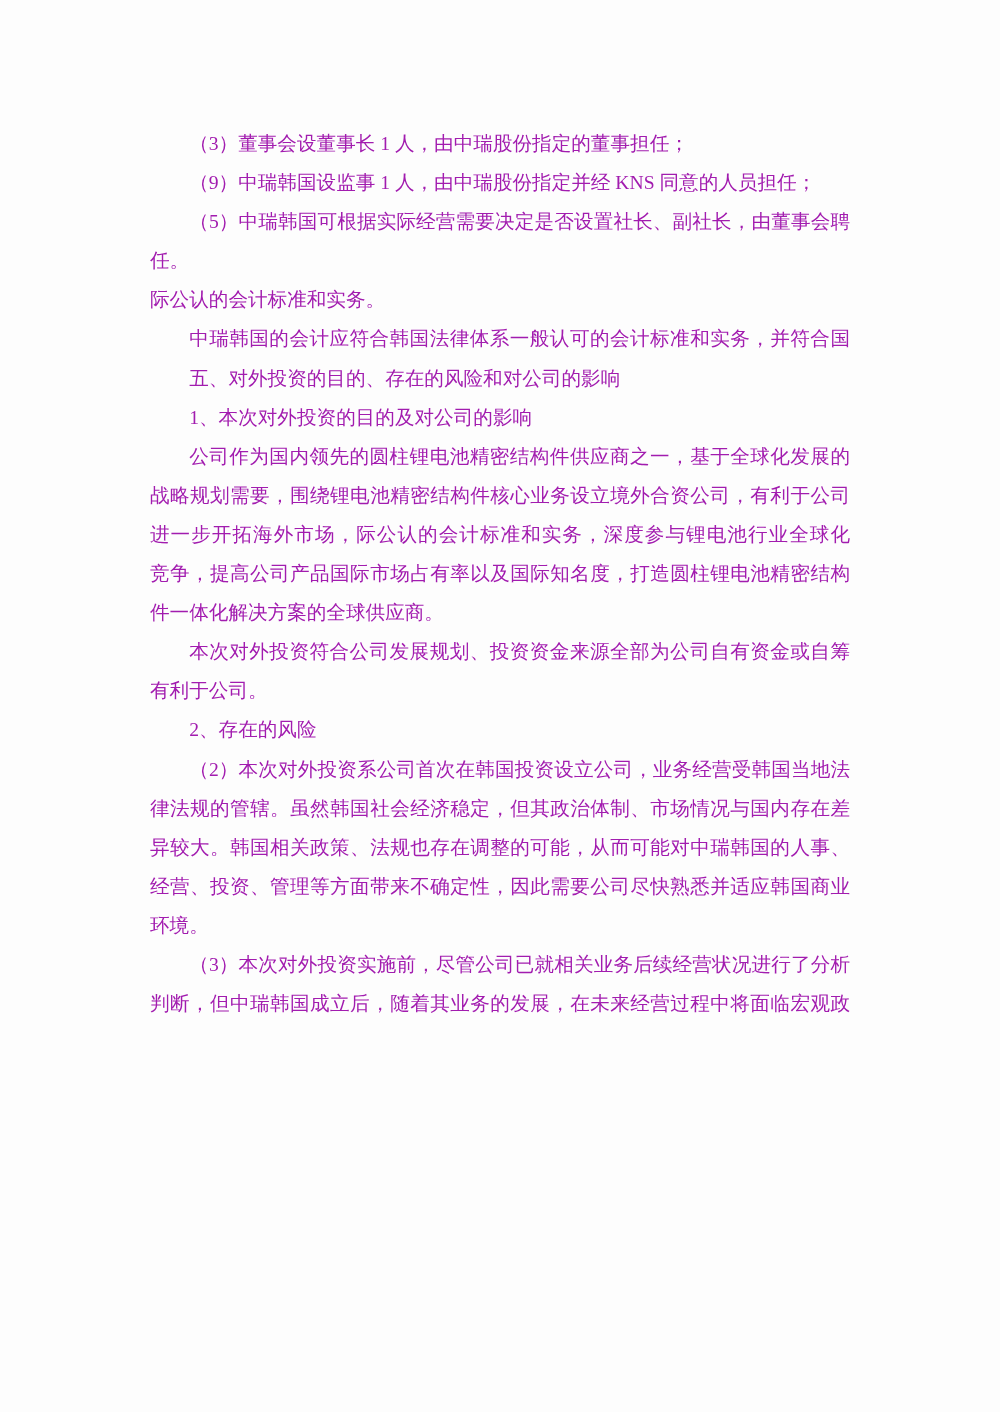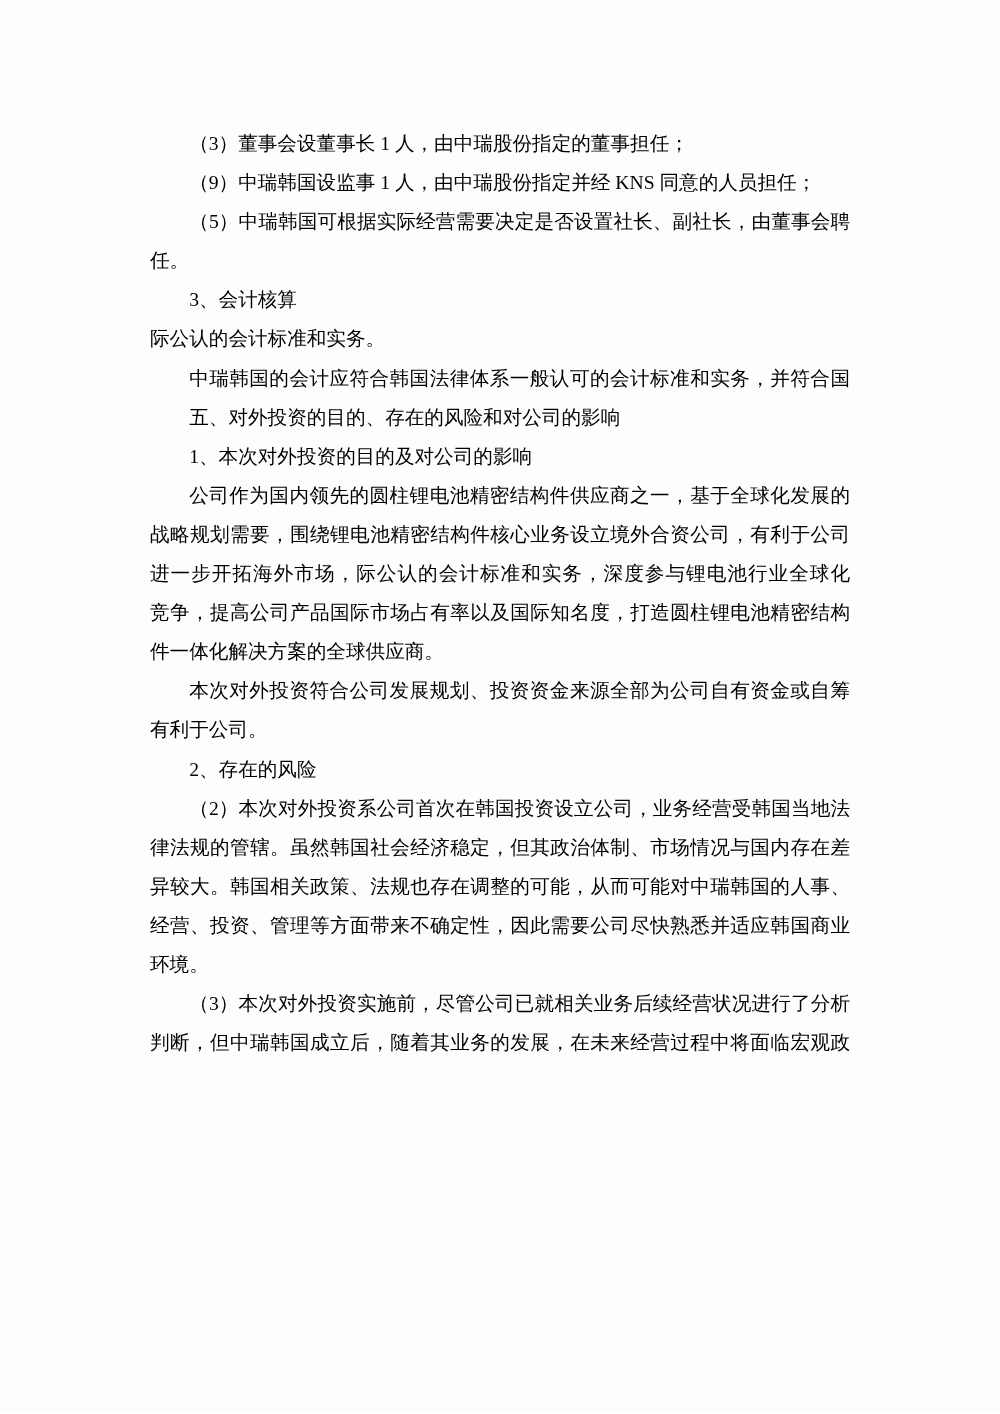--- a/index.html
+++ b/index.html
@@ -8,21 +8,21 @@
     height: 1414px;
     background: #ffffff;
     font-family: "Liberation Serif", "DejaVu Serif", serif;
   }
   .page {
     position: relative;
     width: 1000px;
     height: 1412px;
     background: #fdfdfd;
     overflow: hidden;
-    color: #000000;
+    color: #a21caf;
   }
   .text-block {
     position: absolute;
     left: 150px;
     top: 124px;
     width: 700px;
     font-size: 19.6px;
     line-height: 39.1px;
   }
   .para { margin: 0; padding: 0; }
@@ -46,23 +46,20 @@
 
     <div class="para">
       <div class="line ind">（9）中瑞韩国设监事 1 人，由中瑞股份指定并经 KNS 同意的人员担任；</div>
     </div>
 
     <div class="para">
       <div class="line ind fill">（5）中瑞韩国可根据实际经营需要决定是否设置社长、副社长，由董事会聘</div>
       <div class="line">任。</div>
     </div>
 
-    <div class="para">
-      <div class="line ind">3、会计核算</div>
-    </div>
 
     <div class="para">
       <div class="line">际公认的会计标准和实务。</div>
       <div class="line ind fill">中瑞韩国的会计应符合韩国法律体系一般认可的会计标准和实务，并符合国</div>
     </div>
 
     <div class="para">
       <div class="line ind bold">五、对外投资的目的、存在的风险和对公司的影响</div>
     </div>
 

